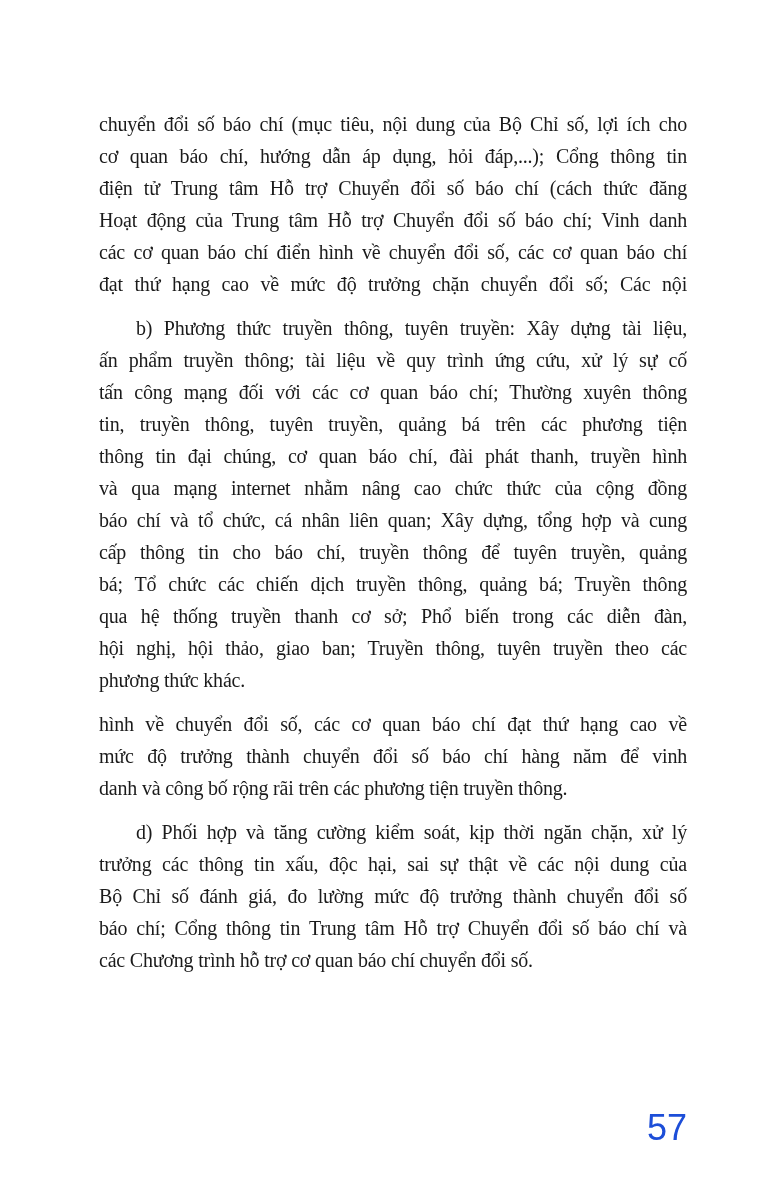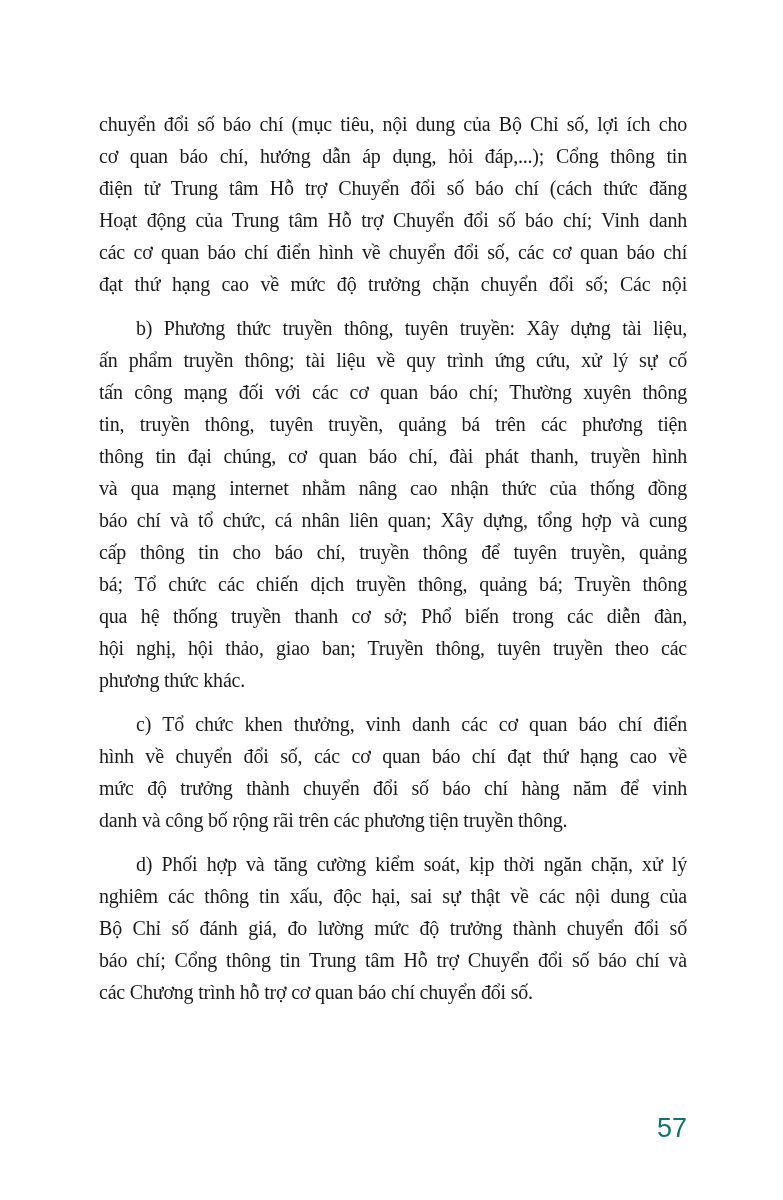--- a/index.html
+++ b/index.html
@@ -41,23 +41,23 @@
     -moz-text-align-last: left;
   }
   .line.indent-line {
     padding-left: 37px;
   }
   .folio {
     position: absolute;
     top: 1112px;
     right: 96px;
     font-family: "Liberation Sans", "DejaVu Sans", sans-serif;
-    font-size: 27px;
+    font-size: 36px;
     line-height: 32px;
-    color: #0f766e;
+    color: #1d4ed8;
   }
 </style>
 </head>
 <body>
 
 <div class="page">
   <div class="text-block">
 
   <div class="para">
         <div class="line">chuyển đổi số báo chí (mục tiêu, nội dung của Bộ Chỉ số, lợi ích cho</div>
@@ -66,36 +66,35 @@
         <div class="line">Hoạt động của Trung tâm Hỗ trợ Chuyển đổi số báo chí; Vinh danh</div>
         <div class="line">các cơ quan báo chí điển hình về chuyển đổi số, các cơ quan báo chí</div>
         <div class="line">đạt thứ hạng cao về mức độ trưởng chặn chuyển đổi số; Các nội</div>
       </div>
       <div class="para">
         <div class="line indent-line">b) Phương thức truyền thông, tuyên truyền: Xây dựng tài liệu,</div>
         <div class="line">ấn phẩm truyền thông; tài liệu về quy trình ứng cứu, xử lý sự cố</div>
         <div class="line">tấn công mạng đối với các cơ quan báo chí; Thường xuyên thông</div>
         <div class="line">tin, truyền thông, tuyên truyền, quảng bá trên các phương tiện</div>
         <div class="line">thông tin đại chúng, cơ quan báo chí, đài phát thanh, truyền hình</div>
-        <div class="line">và qua mạng internet nhằm nâng cao nhận thức của thống đồng</div>
+        <div class="line">và qua mạng internet nhằm nâng cao chức thức của cộng đồng</div>
         <div class="line">báo chí và tổ chức, cá nhân liên quan; Xây dựng, tổng hợp và cung</div>
         <div class="line">cấp thông tin cho báo chí, truyền thông để tuyên truyền, quảng</div>
         <div class="line">bá; Tổ chức các chiến dịch truyền thông, quảng bá; Truyền thông</div>
         <div class="line">qua hệ thống truyền thanh cơ sở; Phổ biến trong các diễn đàn,</div>
         <div class="line">hội nghị, hội thảo, giao ban; Truyền thông, tuyên truyền theo các</div>
         <div class="line last-line">phương thức khác.</div>
       </div>
       <div class="para">
-        <div class="line indent-line">c) Tổ chức khen thưởng, vinh danh các cơ quan báo chí điển</div>
         <div class="line">hình về chuyển đổi số, các cơ quan báo chí đạt thứ hạng cao về</div>
         <div class="line">mức độ trưởng thành chuyển đổi số báo chí hàng năm để vinh</div>
         <div class="line last-line">danh và công bố rộng rãi trên các phương tiện truyền thông.</div>
       </div>
       <div class="para">
         <div class="line indent-line">d) Phối hợp và tăng cường kiểm soát, kịp thời ngăn chặn, xử lý</div>
-        <div class="line">nghiêm các thông tin xấu, độc hại, sai sự thật về các nội dung của</div>
+        <div class="line">trưởng các thông tin xấu, độc hại, sai sự thật về các nội dung của</div>
         <div class="line">Bộ Chỉ số đánh giá, đo lường mức độ trưởng thành chuyển đổi số</div>
         <div class="line">báo chí; Cổng thông tin Trung tâm Hỗ trợ Chuyển đổi số báo chí và</div>
         <div class="line last-line">các Chương trình hỗ trợ cơ quan báo chí chuyển đổi số.</div>
       </div>
     </div>
   <div class="folio">57</div>
 </div>
 
 </body></html>

